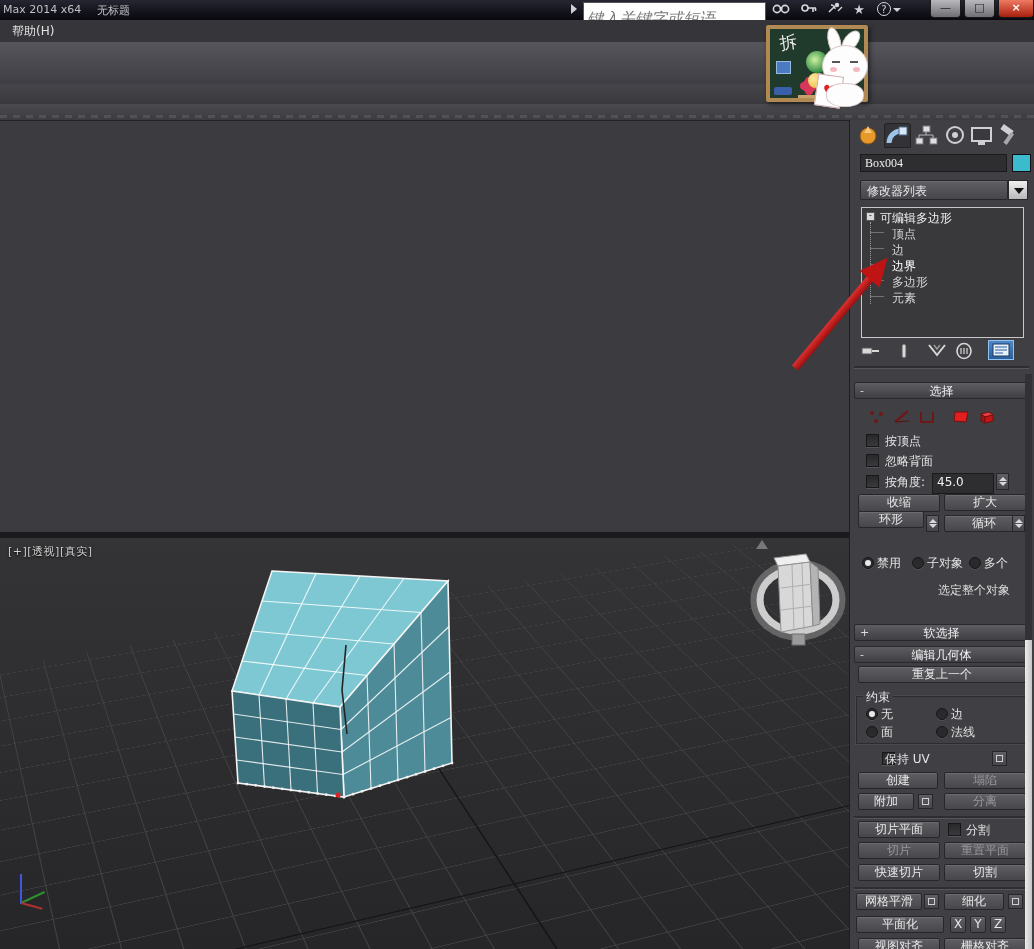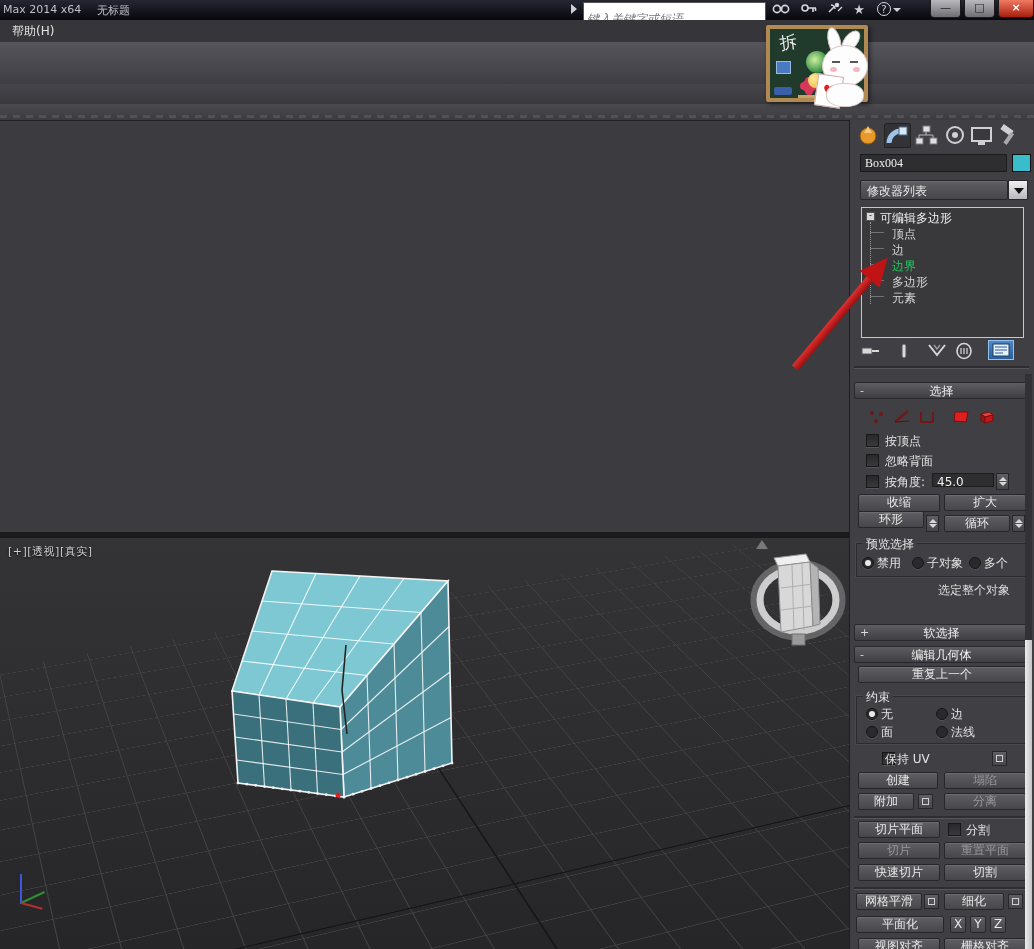--- a/index.html
+++ b/index.html
@@ -5,21 +5,21 @@
   html,body{margin:0;padding:0;background:#222;}
   #app{position:relative;width:1034px;height:949px;overflow:hidden;
        font-family:"DejaVu Sans","Liberation Sans",sans-serif;font-size:12px;
        background:#3c3c40;user-select:none;}
   .abs{position:absolute;}
   
   .titlebar{left:0;top:0;width:1034px;height:20px;
     background:linear-gradient(#262633,#07070d);color:#c0c0c8;font-size:11px;}
   .titlebar .t{top:3px;white-space:nowrap;}
   .searchbox{left:583px;top:2px;width:183px;height:21px;background:#fff;border:1px solid #555;
-    font-size:12px;color:#999;font-style:italic;padding:16px 3px;box-sizing:border-box;}
+    font-size:16px;color:#999;font-style:italic;padding:16px 3px;box-sizing:border-box;}
   .icbtn{top:1px;width:22px;height:17px;color:#cfcfd6;text-align:center;line-height:17px;font-size:12px;}
   .winbtn{top:0;width:31px;height:18px;border:1px solid #1a1a1a;border-top:none;
     border-radius:0 0 4px 4px;background:linear-gradient(#b9b9bd,#6e6e74);
     color:#222;text-align:center;line-height:16px;font-size:11px;box-sizing:border-box;}
   .winbtn.close{background:linear-gradient(#ef7a62,#a81f0e);color:#fff;font-weight:bold;}
   
   .menubar{left:0;top:20px;width:1034px;height:22px;background:#35353a;border-bottom:1px solid #232327;color:#e2e2e2;}
   .toolbar{left:0;top:42px;width:1034px;height:42px;background:linear-gradient(#55555b,#3e3e44);border-bottom:1px solid #28282c;}
   .tool{top:47px;width:30px;height:32px;border-radius:2px;}
   .tool.hl{background:linear-gradient(#4f87c7,#2a5f9e);border:1px solid #8fc2ef;box-sizing:border-box;}
@@ -344,21 +344,21 @@
     <div class="abs" style="left:158px;top:60px;width:20px;height:20px;background:linear-gradient(#f0f0f0,#b8b8bc);border:1px solid #28282c;box-sizing:border-box">
       <span style="position:absolute;left:5px;top:7px;width:0;height:0;border-left:5px solid transparent;border-right:5px solid transparent;border-top:6px solid #111"></span>
     </div>
 
     <div class="abs" style="left:11px;top:87px;width:163px;height:131px;background:#39393c;border:1px solid #c8c8c8;box-sizing:border-box">
       <div class="abs" style="left:4px;top:4px;width:9px;height:9px;background:#d8d8d8;border:1px solid #555;box-sizing:border-box;line-height:6px;font-size:8px;color:#222;text-align:center">-</div>
       <span class="abs lab" style="left:18px;top:2px;color:#f0f0f0">可编辑多边形</span>
       <div class="abs treeline" style="left:8px;top:14px;width:1px;height:82px"></div>
       <span class="abs lab" style="left:30px;top:18px;color:#d4d4d4">顶点</span>
       <span class="abs lab" style="left:30px;top:34px;color:#d4d4d4">边</span>
-      <span class="abs lab" style="left:30px;top:50px;color:#22c55e">边界</span>
+      <span class="abs lab" style="left:30px;top:50px;color:#ffffff">边界</span>
       <span class="abs lab" style="left:30px;top:66px;color:#d4d4d4">多边形</span>
       <span class="abs lab" style="left:30px;top:82px;color:#d4d4d4">元素</span>
       <div class="abs" style="left:8px;top:24px;width:14px;height:1px;background:#9a9a9a;opacity:.6"></div>
       <div class="abs" style="left:8px;top:40px;width:14px;height:1px;background:#9a9a9a;opacity:.6"></div>
       <div class="abs" style="left:8px;top:56px;width:14px;height:1px;background:#9a9a9a;opacity:.6"></div>
       <div class="abs" style="left:8px;top:72px;width:14px;height:1px;background:#9a9a9a;opacity:.6"></div>
       <div class="abs" style="left:8px;top:88px;width:14px;height:1px;background:#9a9a9a;opacity:.6"></div>
     </div>
 
     <span class="abs" style="left:8px;top:222px">
@@ -427,43 +427,40 @@
           <polygon points="8,9 16,7 16,13 8,15" fill="#c01818" stroke="#7a0f0f"></polygon>
         </svg>
     </span>
 
     <div class="abs cb" style="left:16px;top:314px"></div>
     <span class="abs lab" style="left:35px;top:313px">按顶点</span>
     <div class="abs cb" style="left:16px;top:334px"></div>
     <span class="abs lab" style="left:35px;top:333px">忽略背面</span>
     <div class="abs cb" style="left:16px;top:355px"></div>
     <span class="abs lab" style="left:35px;top:354px">按角度:</span>
-    <div class="abs field" style="left:82px;top:353px;width:62px;height:14px;line-height:16px">45.0</div>
+    <div class="abs field" style="left:82px;top:353px;width:62px;height:21px;line-height:16px">45.0</div>
     <div class="abs spin" style="left:146px;top:353px;height:17px">
         <i class="up"></i>
         <i class="dn"></i>
       </div>
 
     <div class="abs btn" style="left:8px;top:374px;width:82px;height:18px;line-height:15px">收缩</div>
     <div class="abs btn" style="left:94px;top:374px;width:82px;height:17px;line-height:15px">扩大</div>
 
     <div class="abs btn" style="left:8px;top:391px;width:66px;height:17px;line-height:15px">环形</div>
     <div class="abs spin" style="left:76px;top:395px;height:17px">
         <i class="up"></i>
         <i class="dn"></i>
       </div>
-    <div class="abs btn" style="left:94px;top:395px;width:66px;height:17px;line-height:15px">循环</div>
+    <div class="abs btn" style="left:94px;top:395px;width:80px;height:17px;line-height:15px">循环</div>
     <div class="abs spin" style="left:162px;top:395px;height:17px">
         <i class="up"></i>
         <i class="dn"></i>
       </div>
 
-    <div class="abs grp" style="left:6px;top:423px;width:170px;height:34px">
-      <span class="gl">预览选择</span>
-    </div>
     <div class="abs radio on" style="left:12px;top:437px"></div>
     <span class="abs lab" style="left:27px;top:435px">禁用</span>
     <div class="abs radio" style="left:62px;top:437px"></div>
     <span class="abs lab" style="left:77px;top:435px">子对象</span>
     <div class="abs radio" style="left:119px;top:437px"></div>
     <span class="abs lab" style="left:134px;top:435px">多个</span>
 
     <span class="abs lab" style="right:24px;top:462px;color:#dedede">选定整个对象</span>
 
     <div class="abs roll" style="top:504px">

